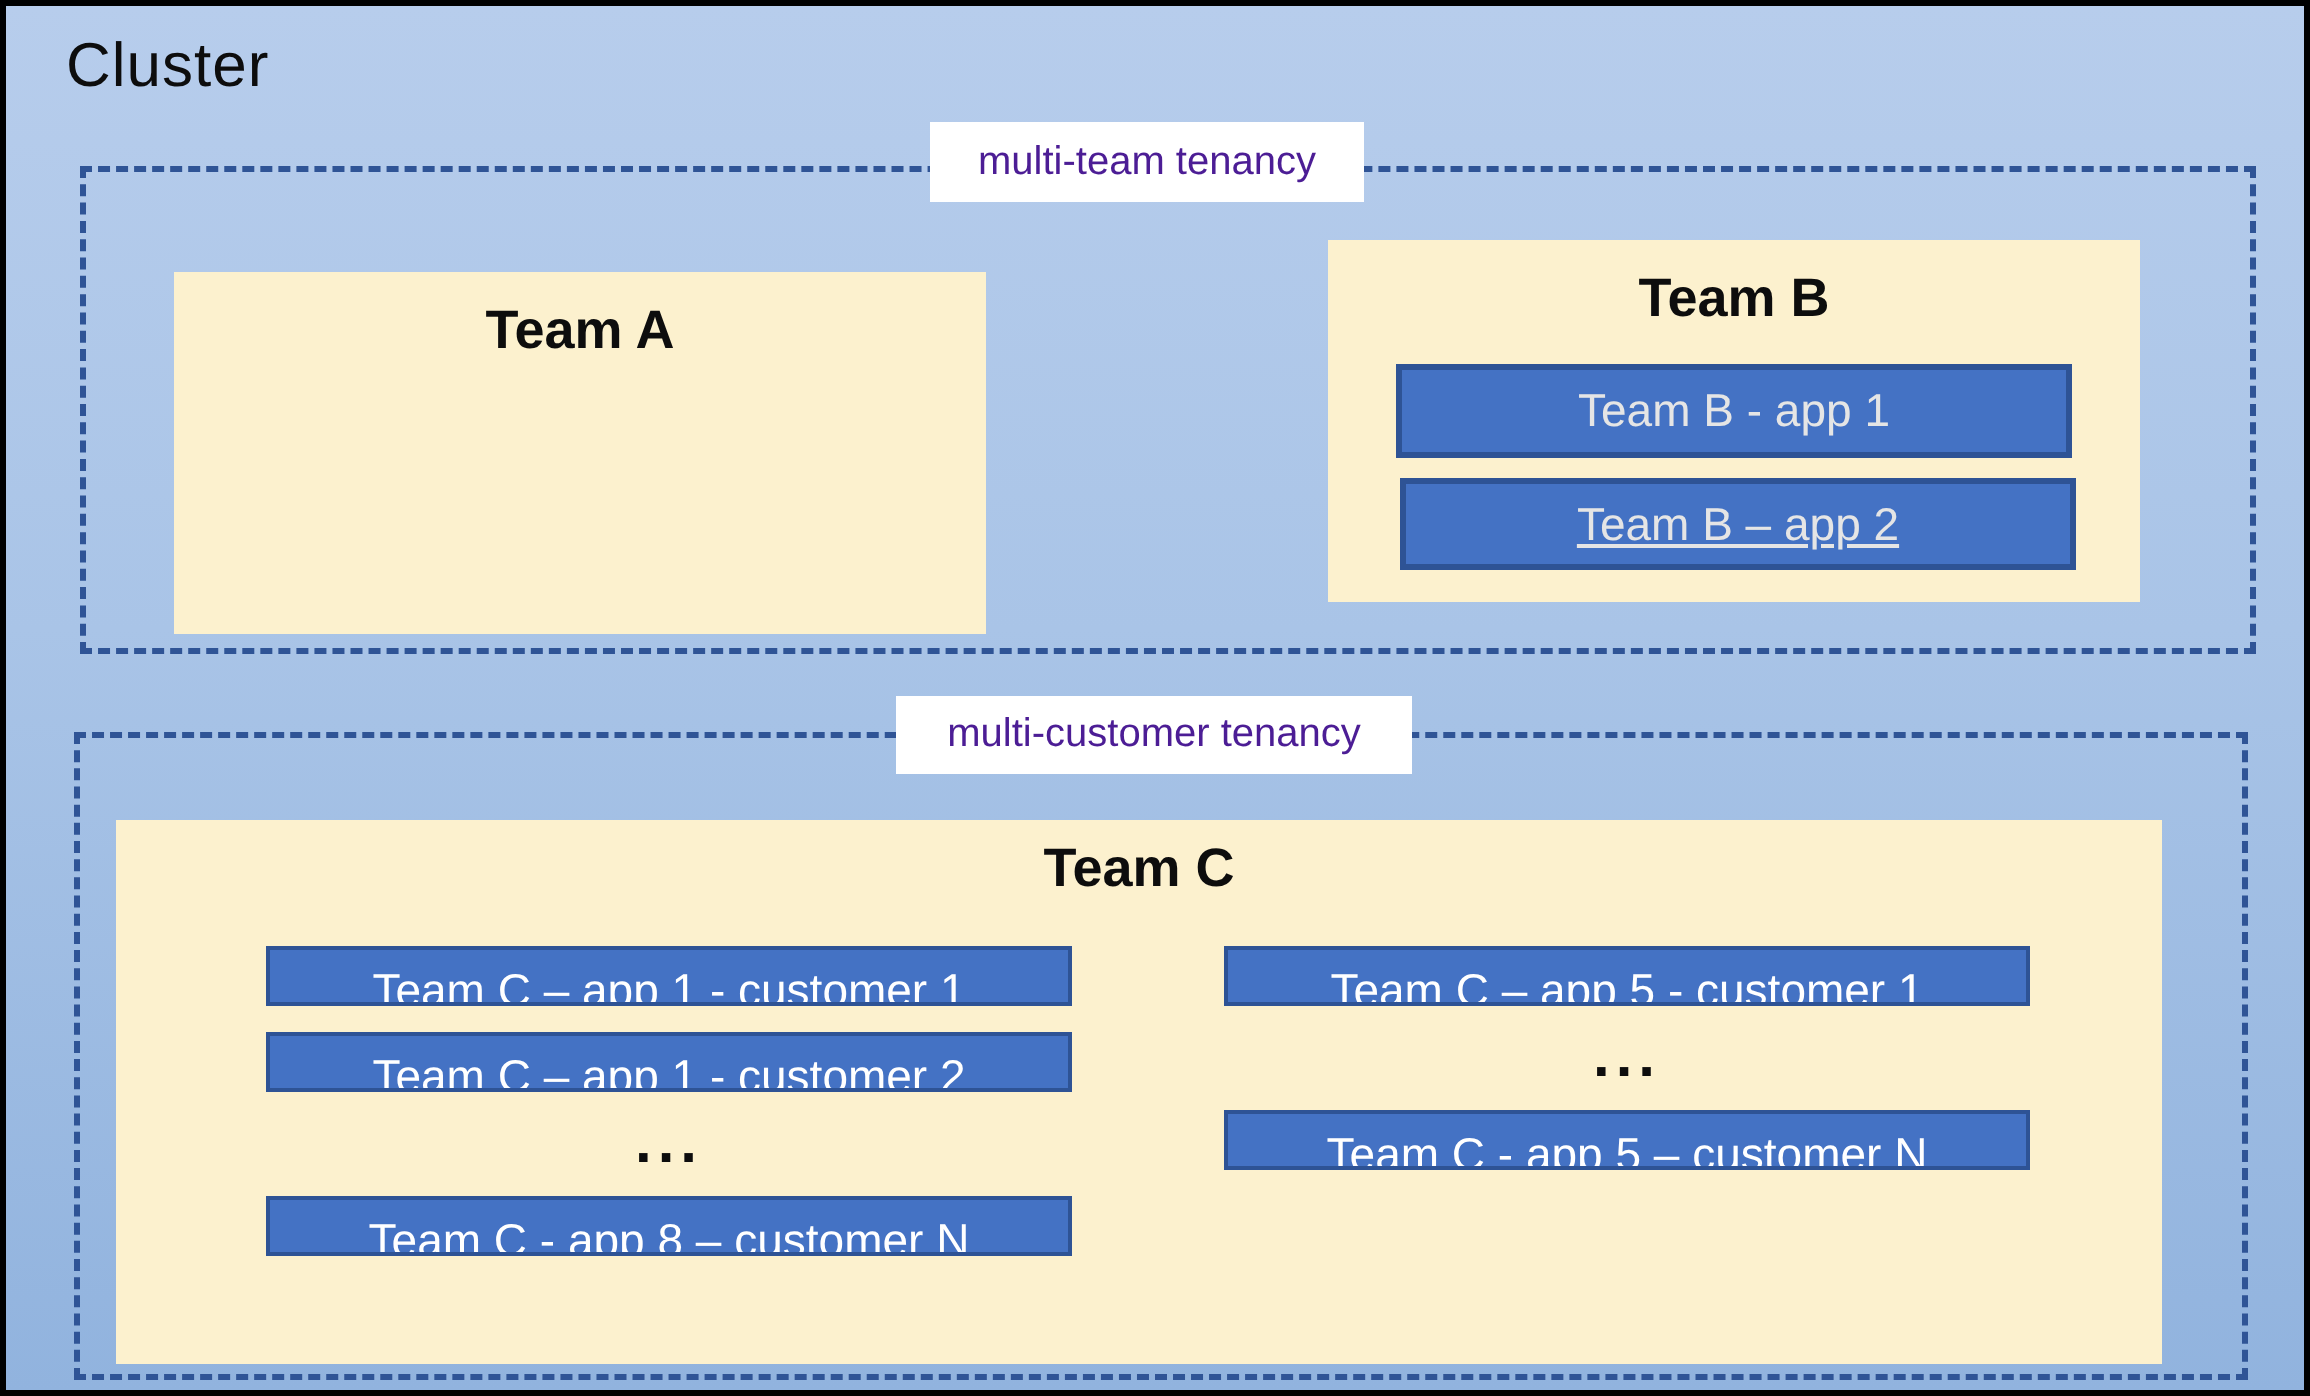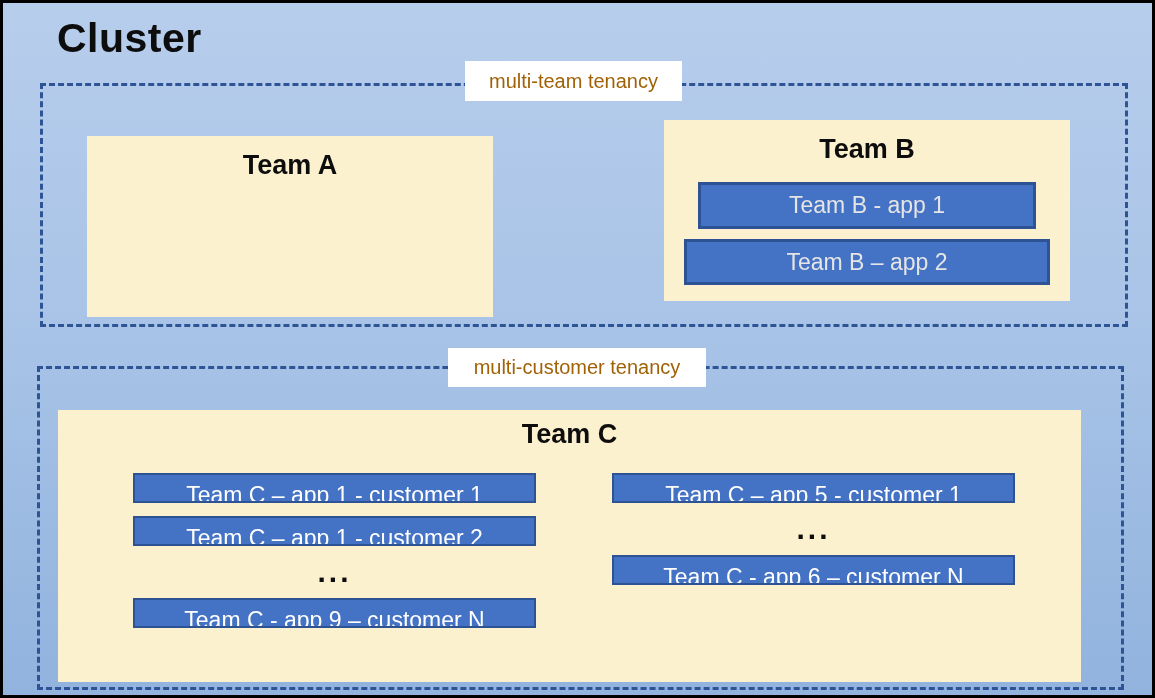--- a/index.html
+++ b/index.html
@@ -16,38 +16,37 @@
     height: 698px;
     border: 3px solid #000000;
     background: linear-gradient(180deg, #b7cdec 0%, #a9c4e7 45%, #91b3de 100%);
     overflow: hidden;
   }
 
   .cluster-title {
     position: absolute;
     left: 30px;
     top: 12px;
-    font-size: 41px;
-    font-weight: bold;
+    font-size: 31px;
+    font-weight: normal;
     color: #0d0d0d;
     letter-spacing: 0.5px;
-    margin-left: 24px;
   }
 
   .zone {
     position: absolute;
     border: 3px dashed #2f5496;
   }
   .zone1 { left: 37px;  top: 80px;  width: 1088px; height: 244px; }
   .zone2 { left: 34px;  top: 363px; width: 1087px; height: 324px; }
 
   .zone-label {
     position: absolute;
     background: #ffffff;
-    color: #a16207;
+    color: #4c1d95;
     font-size: 20px;
     text-align: center;
     z-index: 5;
     display: flex;
     align-items: center;
     justify-content: center;
   }
   .label1 { left: 462px; top: 58px;  width: 217px; height: 40px; }
   .label2 { left: 445px; top: 345px; width: 258px; height: 39px; }
 
@@ -77,21 +76,21 @@
     border: 3px solid #2e5395;
     color: #e5e5e5;
     font-size: 23px;
     text-align: center;
     line-height: 41px;
     white-space: nowrap;
     overflow: hidden;
   }
   .app-a1 { left: 34px; top: 88px;  width: 337px; height: 47px; }
   .app-b1 { left: 34px; top: 62px;  width: 338px; height: 47px; }
-  .app-b2 { left: 20px; top: 119px; width: 366px; height: 46px; }
+  .app-b2 { left: 36px; top: 119px; width: 338px; height: 46px; text-decoration: underline; }
 
   .ccol {
     position: absolute;
     top: 63px;
     width: 403px;
   }
   .ccol1 { left: 75px; }
   .ccol2 { left: 554px; }
 
   .capp {
@@ -140,23 +139,23 @@
   <div class="zone zone2"></div>
   <div class="zone-label label2">multi-customer tenancy</div>
 
   <div class="team team-c">
     <div class="team-title">Team C</div>
 
     <div class="ccol ccol1">
       <div class="capp">Team C – app 1 - customer 1</div>
       <div class="capp">Team C – app 1 - customer 2</div>
       <div class="cdots">...</div>
-      <div class="capp">Team C - app 9 – customer N</div>
+      <div class="capp">Team C - app 8 – customer N</div>
     </div>
 
     <div class="ccol ccol2">
       <div class="capp">Team C – app 5 - customer 1</div>
       <div class="cdots">...</div>
-      <div class="capp">Team C - app 6 – customer N</div>
+      <div class="capp">Team C - app 5 – customer N</div>
     </div>
   </div>
 
 </div>
 
 </body></html>

